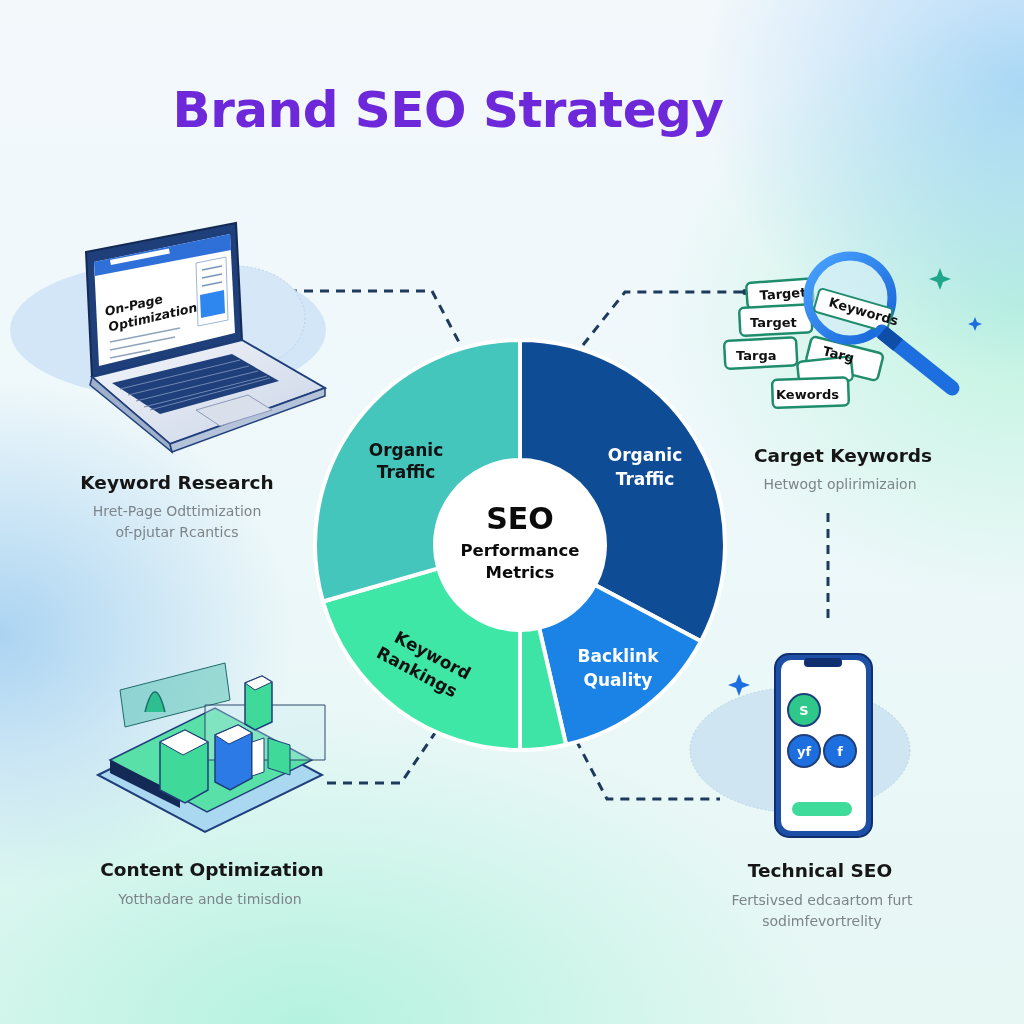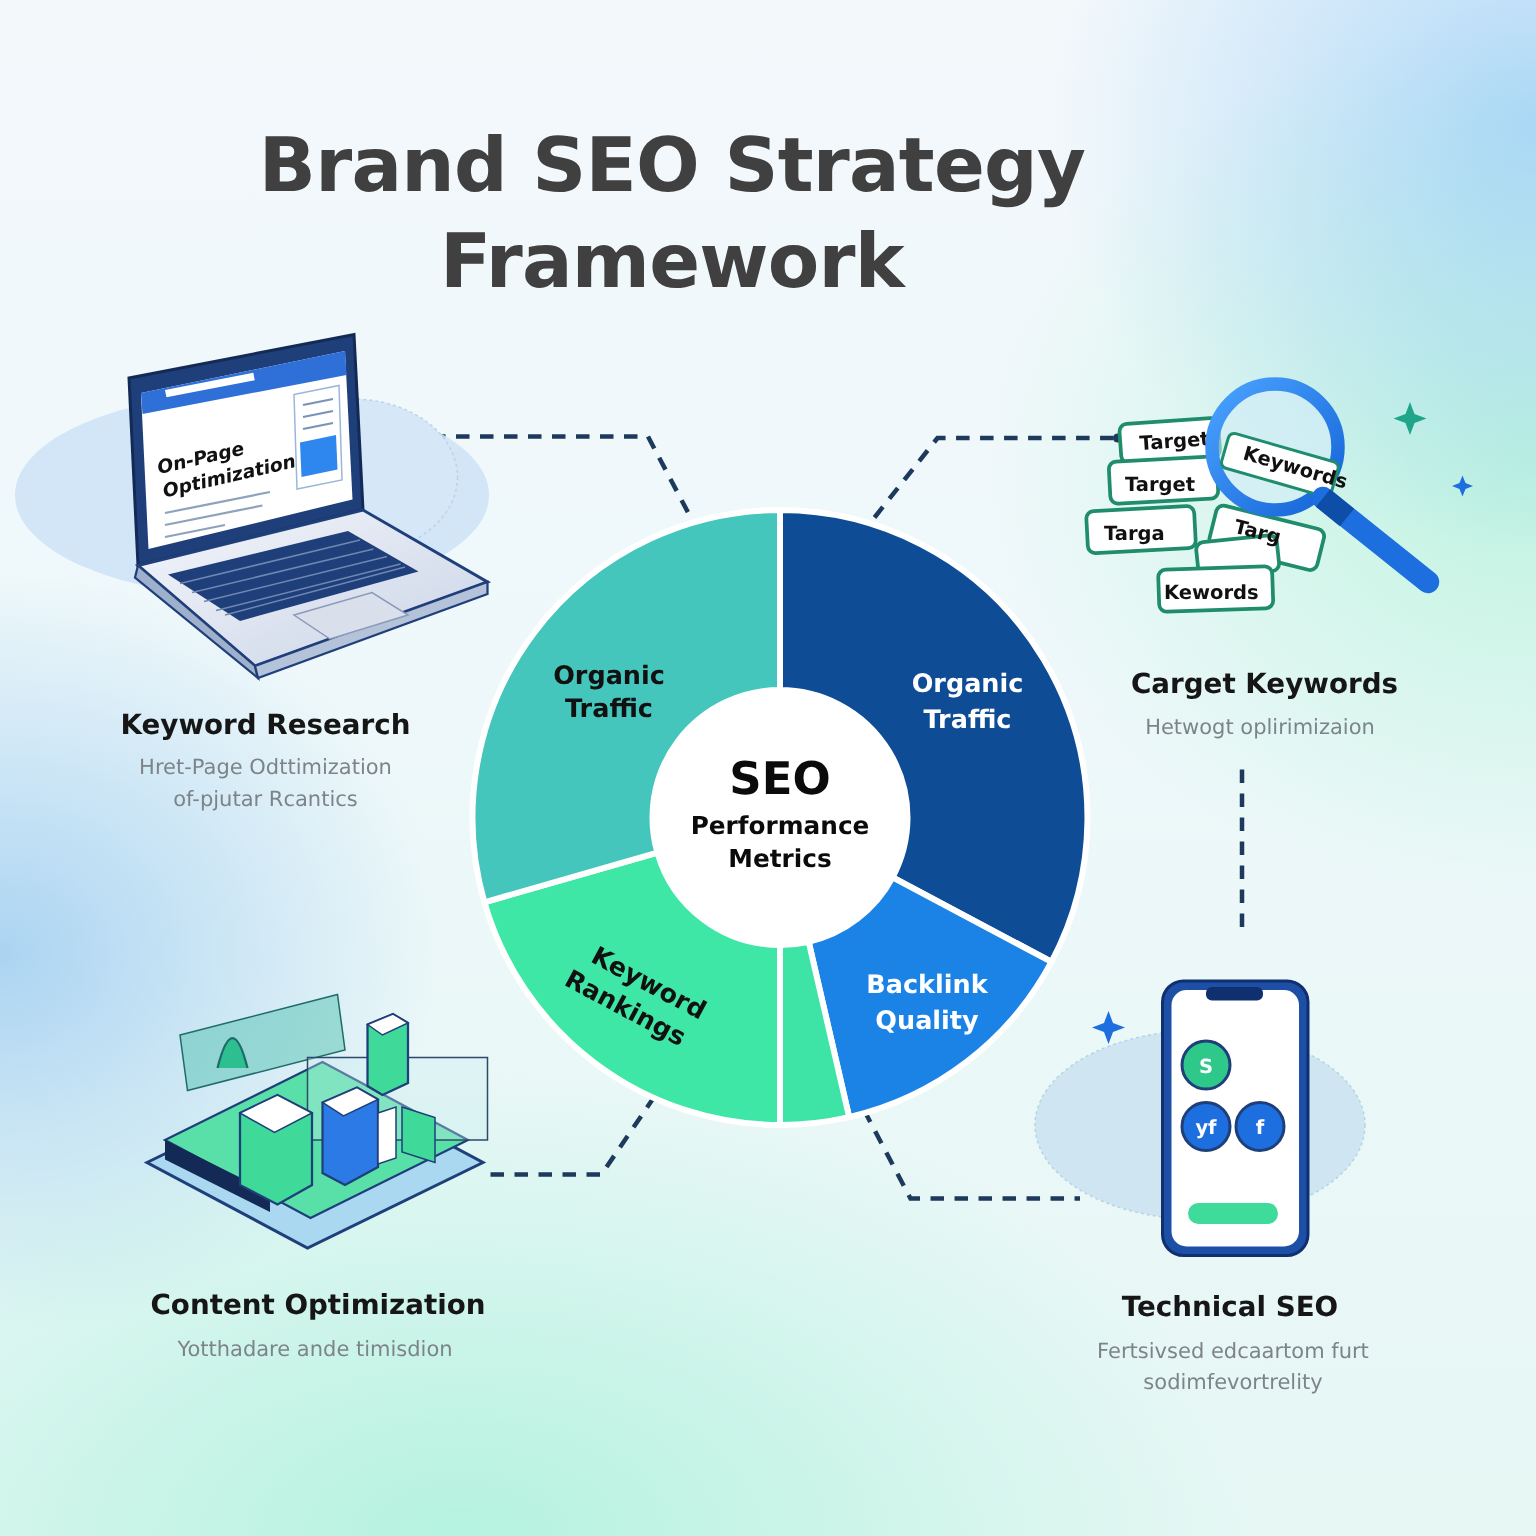--- a/index.html
+++ b/index.html
@@ -9,38 +9,37 @@
     background:
       radial-gradient(ellipse 420px 360px at 0% 62%, rgba(150,200,240,0.75), rgba(150,200,240,0) 70%),
       radial-gradient(ellipse 460px 420px at 100% 8%, rgba(120,190,245,0.55), rgba(120,190,245,0) 70%),
       radial-gradient(ellipse 520px 420px at 100% 30%, rgba(150,240,200,0.55), rgba(150,240,200,0) 70%),
       radial-gradient(ellipse 700px 420px at 30% 100%, rgba(160,240,215,0.7), rgba(160,240,215,0) 75%),
       linear-gradient(180deg, #f3f8fb 0%, #eef8fa 45%, #e6f7f4 100%);
   }
   .title {
     position:absolute; left:0; top:78px; width:896px; text-align:center;
     font-family: "DejaVu Sans", sans-serif; font-weight:bold;
-    font-size:50px; line-height:64px; color:#404040; letter-spacing:-0.5px;
+    font-size:50px; line-height:64px; color:#6d28d9; letter-spacing:-0.5px;
   }
   .title span { display:block; }
   svg.canvas { position:absolute; left:0; top:0; }
   .seg-label {
     font-family: "DejaVu Sans", sans-serif; font-weight:bold; font-size:17px;
   }
   .center-title { font-family:"DejaVu Sans", sans-serif; font-weight:bold; font-size:30px; }
   .center-sub { font-family:"DejaVu Sans", sans-serif; font-weight:bold; font-size:16.5px; }
   .kw-text { font-family:"DejaVu Sans", sans-serif; font-weight:bold; font-size:13px; fill:#111; }
   .laptop-text { font-family:"DejaVu Sans", sans-serif; font-style:italic; font-weight:bold; font-size:12.5px; fill:#111; }
 </style>
 </head>
 <body>
 
 <div class="title">
   <span>Brand SEO Strategy</span>
-  <span>Framework</span>
 </div>
 
 <svg class="canvas" width="1024" height="1024" viewBox="0 0 1024 1024">
   <defs>
     <linearGradient id="laptopBase" x1="0" y1="0" x2="1" y2="1">
       <stop offset="0" stop-color="#f4f6fb"></stop>
       <stop offset="1" stop-color="#c9d3e6"></stop>
     </linearGradient>
     <linearGradient id="glassBlue" x1="0" y1="0" x2="1" y2="1">
       <stop offset="0" stop-color="#4aa3ff"></stop>

